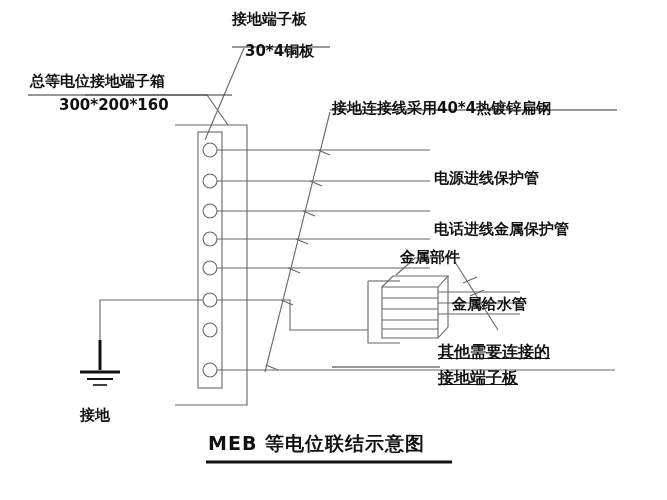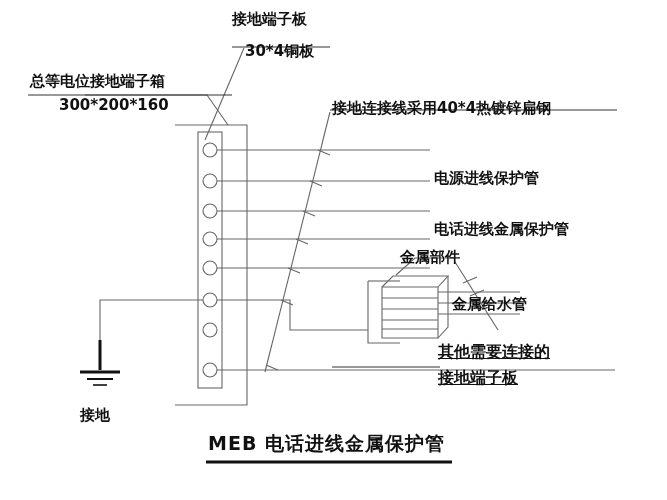--- a/index.html
+++ b/index.html
@@ -121,15 +121,15 @@
 
   <div class="lbl t17" style="left:452px; top:297px;">金属给水管</div>
 
 
   <div class="lbl t16" style="left:438px; top:344px;">其他需要连接的</div>
 
   <div class="lbl t16" style="left:438px; top:370px;">接地端子板</div>
 
   <div class="lbl t17" style="left:80px; top:408px;">接地</div>
 
-  <div class="lbl title" style="left:208px; top:434px;">MEB 电话进线金属保护管</div>
+  <div class="lbl title" style="left:208px; top:434px;">MEB 等电位联结示意图</div>
 
 </div>
 
 </body></html>

